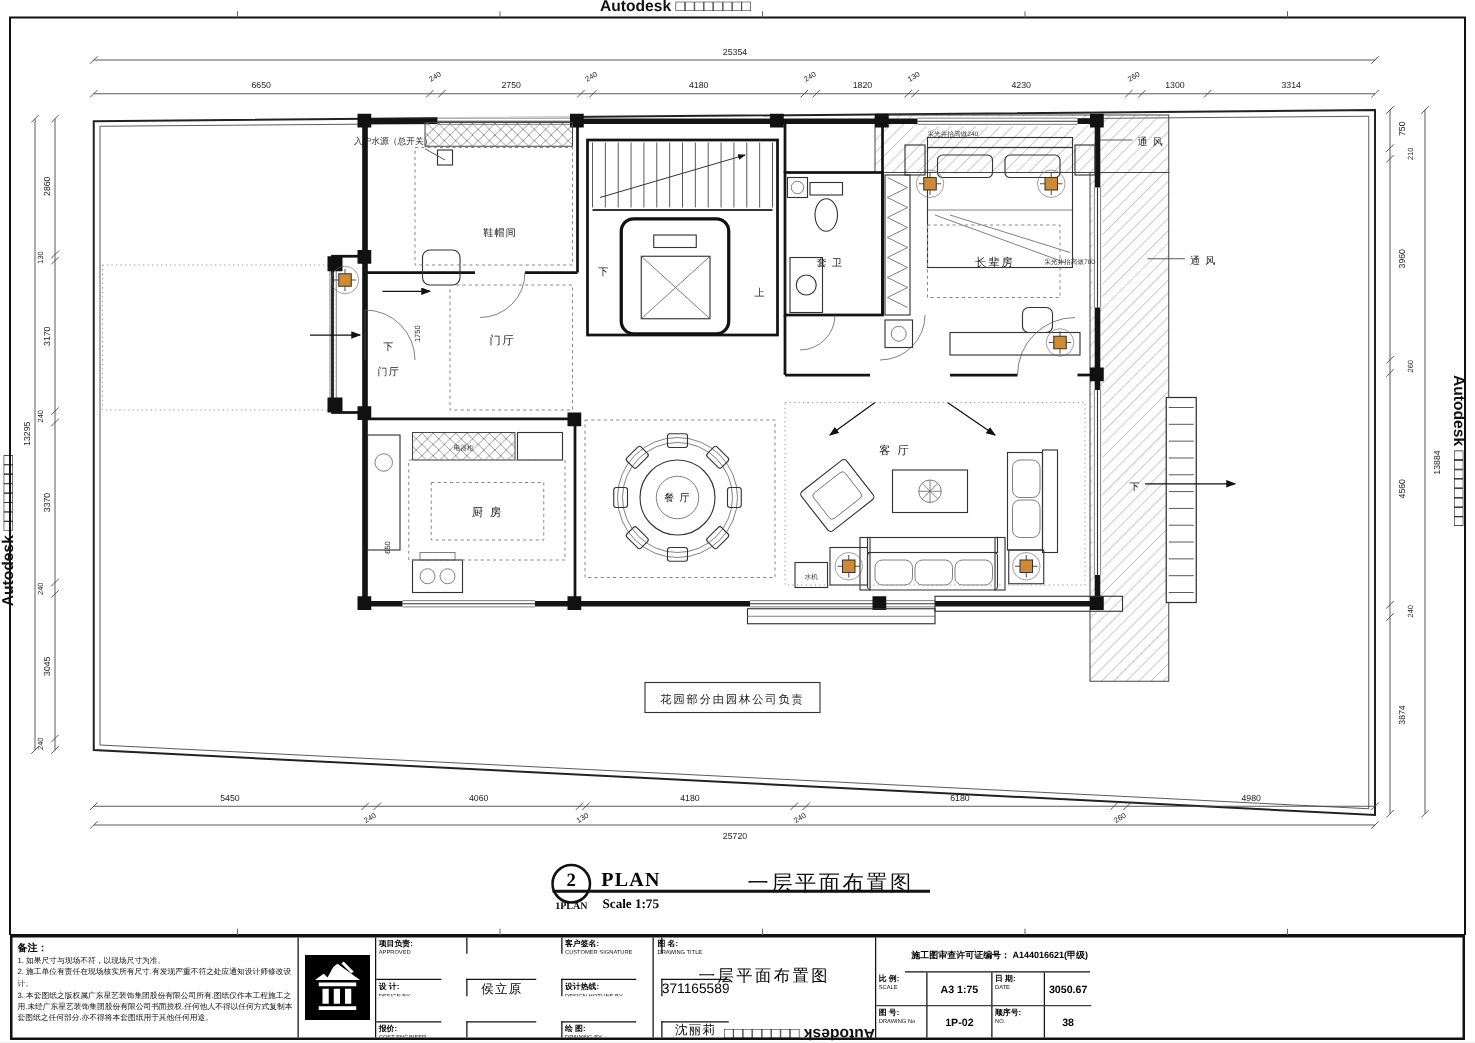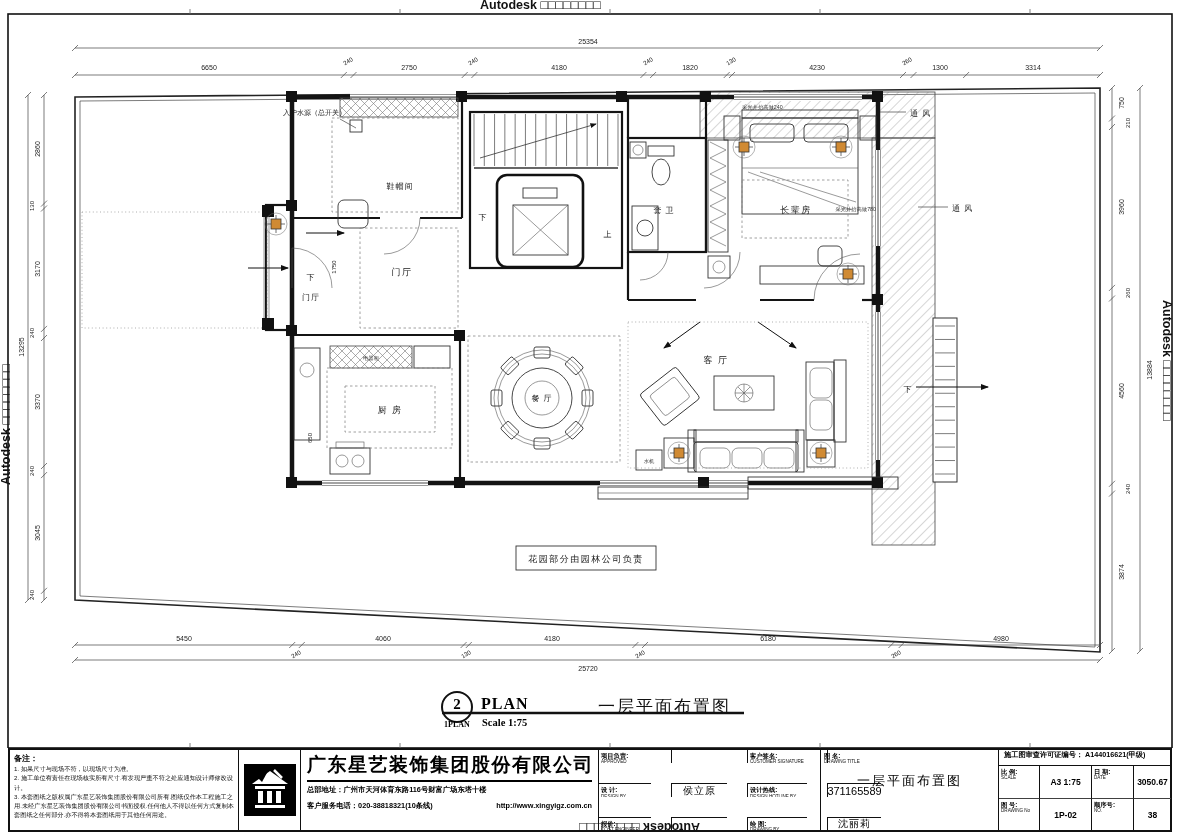--- a/index.html
+++ b/index.html
@@ -51,22 +51,22 @@
   .fval{display:flex;align-items:center;justify-content:center;font-size:10px;letter-spacing:1px;}
   .fval.num{font-size:11px;letter-spacing:0;}
   #tb-project{width:178px;display:flex;flex-direction:column;}
   .proj-row1{height:28px;border-bottom:1px solid #111;box-sizing:border-box;display:flex;align-items:center;}
   .proj-label{width:42px;padding:2px 0 2px 3px;}
   .proj-value{flex:1;text-align:center;font-size:10.5px;font-weight:bold;letter-spacing:0.5px;}
   .proj-rest{flex:1;position:relative;}
   .proj-title-label{position:absolute;left:3px;top:2px;}
   .proj-title-value{position:absolute;left:0;right:0;top:22px;text-align:center;font-size:13px;letter-spacing:2px;}
   #tb-right{width:172px;display:flex;flex-direction:column;}
-  .right-row1{height:16px;border-bottom:1px solid #111;box-sizing:border-box;
-      display:flex;padding-left:5px;font-size:7.2px;font-weight:bold;}
+  .right-row1{height:28px;border-bottom:1px solid #111;box-sizing:border-box;
+      display:flex;align-items:center;padding-left:5px;font-size:7.2px;font-weight:bold;margin-left:23px;}
   .right-grid{flex:1;display:grid;grid-template-columns:40px 52px 42px 38px;grid-template-rows:1fr 1fr;}
   .rcell{border-left:1px solid #111;border-top:1px solid #404040;box-sizing:border-box;padding:2px 2px;}
   .rcell.c0{border-left:none;}
   .rcell.r0{border-top:none;}
   .rval{display:flex;align-items:center;justify-content:center;font-size:8.5px;font-weight:bold;}
   
   .wm-html{position:absolute;font-weight:bold;font-size:12.5px;color:#111;white-space:nowrap;z-index:6;}
 </style>
 </head>
 <body>
@@ -610,28 +610,20 @@
           <polygon points="10,10 20,3 14,14" fill="#000"></polygon>
           <line x1="26" y1="2" x2="34" y2="10" stroke="#fff" stroke-width="2.5"></line>
           <rect x="7" y="18" width="30" height="3" fill="#fff"></rect>
           <rect x="10" y="23" width="5" height="12" fill="#fff"></rect>
           <rect x="19" y="23" width="5" height="12" fill="#fff"></rect>
           <rect x="28" y="23" width="5" height="12" fill="#fff"></rect>
           <rect x="7" y="37" width="30" height="3" fill="#fff"></rect>
         </svg>
       </div>
     </div>
-    <div class="tb-sec" id="tb-company">
-      <div class="company-name">广东星艺装饰集团股份有限公司</div>
-      <div class="company-line">总部地址：广州市天河体育东路116号财富广场东塔十楼</div>
-      <div class="company-bottom">
-        <span class="company-line">客户服务电话：020-38818321(10条线)</span>
-        <span class="company-line">http://www.xingyigz.com.cn</span>
-      </div>
-    </div>
     <div class="tb-sec" id="tb-fields">
       <div class="fcell c0 r0">
         <div class="flab-cn">项目负责:</div>
         <div class="flab-en">APPROVED PROJECT BY</div>
       </div>
       <div class="fcell r0 fval"></div>
       <div class="fcell r0">
         <div class="flab-cn">客户签名:</div>
         <div class="flab-en">CUSTOMER SIGNATURE BY</div>
       </div>

